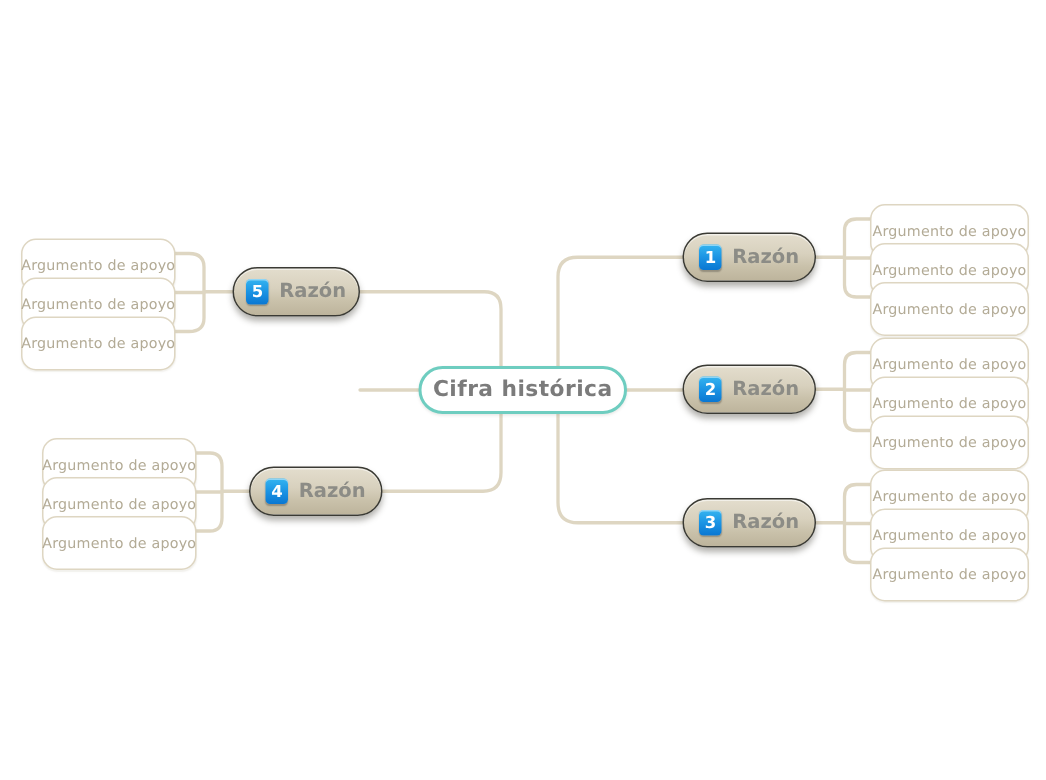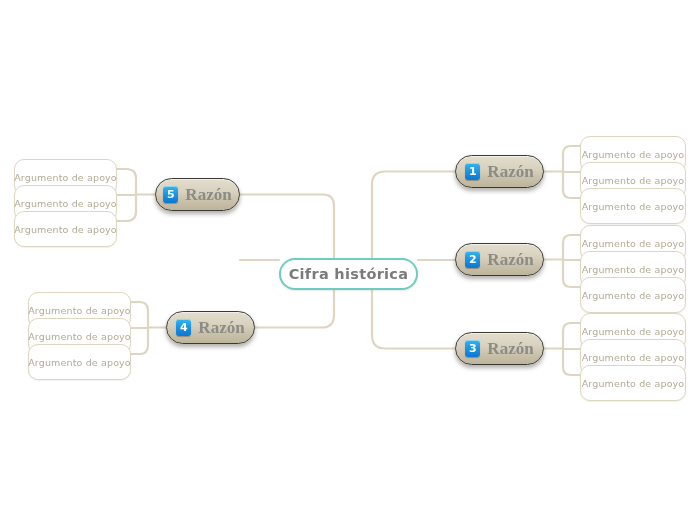--- a/index.html
+++ b/index.html
@@ -84,25 +84,24 @@
     background: linear-gradient(to bottom, #35b5f0 0%, #1b94e4 50%, #0a77d2 100%);
     box-shadow: inset 0 1px 0 rgba(255,255,255,0.45),
                 0 1px 1px rgba(0,0,0,0.25);
     color: #ffffff;
     font-size: 11px;
     font-weight: bold;
     line-height: 17px;
     text-align: center;
   }
   .reason-label {
-    font-size: 17px;
+    font-size: 13px;
     font-weight: bold;
     color: #8c8c86;
     white-space: nowrap;
-    font-family: Liberation Serif, serif;
   }
 
   
   .leaf-node {
     position: absolute;
     z-index: 5;
     box-sizing: border-box;
     height: 36px;
     border: 1px solid #ded6c2;
     border-radius: 10px;
@@ -157,21 +156,21 @@
                Q 136 221 126 221 L 117 221"></path>
       <path d="M 136 195 L 117 195"></path>
 
       <path d="M 166 327.5 L 148 327.5"></path>
       <path d="M 131 302 L 140 302 Q 148 302 148 311 L 148 345
                Q 148 354 140 354 L 131 354"></path>
       <path d="M 148 328 L 131 328"></path>
     </g>
   </svg>
 
-  <div class="root-node" style="left:279px; top:244px; width:139px; height:32px;margin-top:14px;">
+  <div class="root-node" style="left:279px; top:244px; width:139px; height:32px;">
     <span class="root-label">Cifra histórica</span>
   </div>
 
   <div class="reason-node" style="left:155px; top:178px; width:85px;">
     <span class="badge">5</span>
     <span class="reason-label">Razón</span>
   </div>
   <div class="leaf-node" style="left:14px; top:159px; width:103px;">
     <span class="leaf-label">Argumento de apoyo</span>
   </div>

